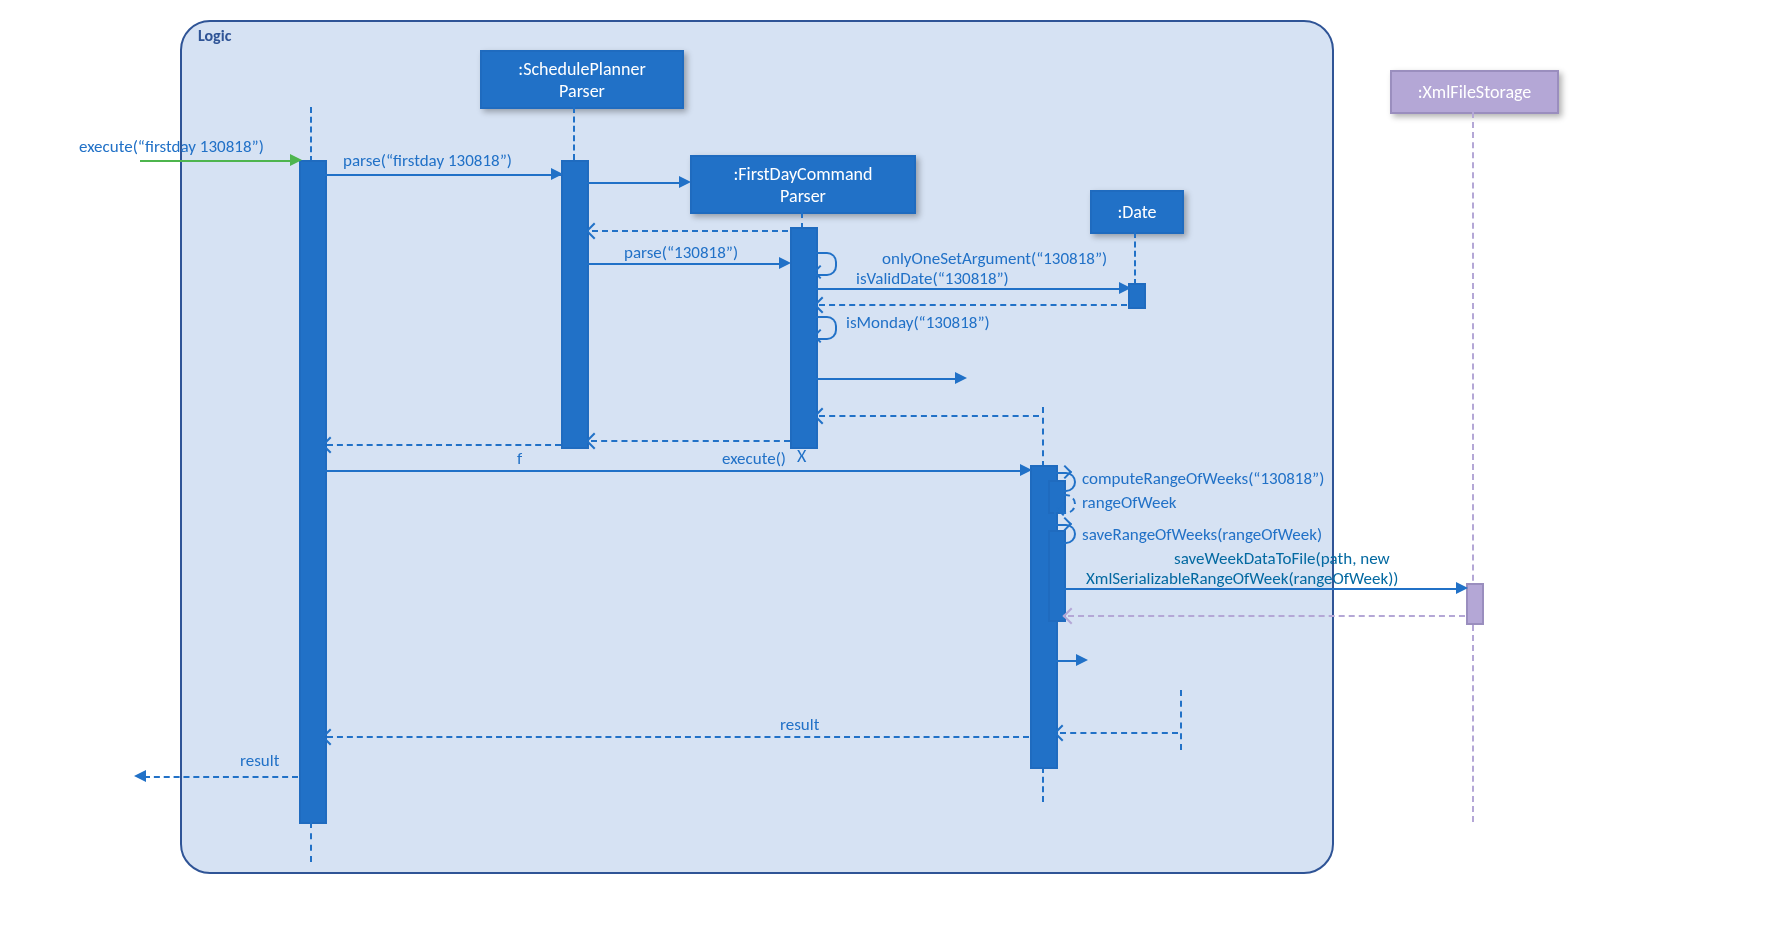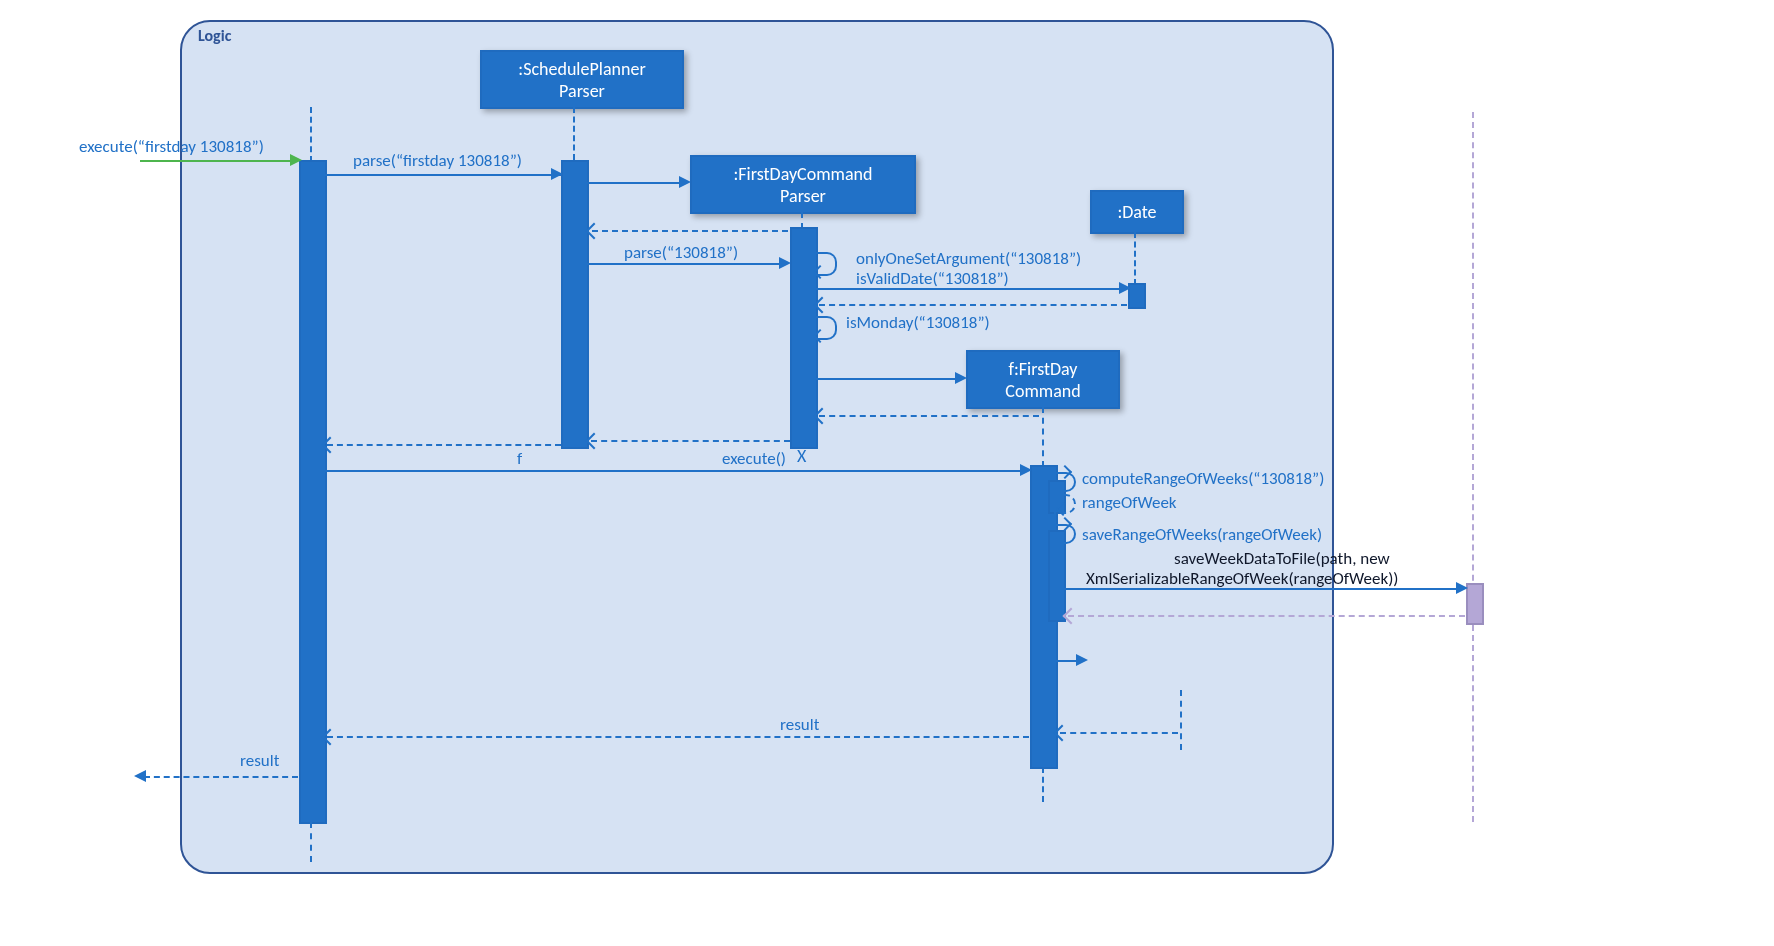--- a/index.html
+++ b/index.html
@@ -94,21 +94,21 @@
   }
   .arrow-head-open-left.purplish {
     border-top-color:#B4A7D6; border-left-color:#B4A7D6;
   }
   .msg-label {
     position: absolute;
     color: #2171C7;
     font-size: 17px;
     white-space: nowrap;
   }
-  .msg-label.purple { color:#0f172a; }
+  .msg-label.purple { color:#0369a1; }
   .xmark {
     position:absolute;
     color:#2171C7;
     font-size:18px;
   }
   .self-arc {
     position:absolute;
     border: 2px solid #2171C7;
     border-left:none;
     border-radius: 0 10px 10px 0;
@@ -119,22 +119,21 @@
 
 <div class="canvas">
   <div class="package-box"></div>
   <div class="package-label">Logic</div>
 
   <div class="lifeline-box" style="left:460px;top:30px;width:200px;height:55px;white-space:pre-line">:SchedulePlanner
 Parser</div>
   <div class="lifeline-box" style="left:670px;top:135px;width:222px;height:55px;white-space:pre-line">:FirstDayCommand
 Parser</div>
   <div class="lifeline-box" style="left:1070px;top:170px;width:90px;height:40px">:Date</div>
-  <div class="lifeline-box" style="left:946px;top:330px;width:150px;height:55px;white-space:pre-line">f:FirstDay
-Command</div>
+  <div class="lifeline-box purple" style="left:1370px;top:50px;width:165px;height:40px">:XmlFileStorage</div>
 
   <div class="lifeline-dash" style="left:290px;top:87px;height:55px"></div>
   <div class="lifeline-dash" style="left:553px;top:87px;height:53px"></div>
   <div class="lifeline-dash" style="left:781px;top:192px;height:17px"></div>
   <div class="lifeline-dash" style="left:1114px;top:212px;height:53px"></div>
   <div class="lifeline-dash" style="left:1022px;top:387px;height:60px"></div>
   <div class="lifeline-dash" style="left:1022px;top:747px;height:35px"></div>
   <div class="lifeline-dash" style="left:1160px;top:670px;height:60px"></div>
   <div class="lifeline-dash purple" style="left:1452px;top:92px;height:710px"></div>
 
@@ -146,35 +145,35 @@
   <div class="activation narrow" style="left:1028px;top:460px;height:30px"></div>
   <div class="activation narrow" style="left:1028px;top:510px;height:88px"></div>
   <div class="activation narrow" style="left:1446px;top:563px;height:38px;background:#B4A7D6;border-color:#9A8EBE"></div>
 
   <div class="arrow-line arrow-solid green" style="left:120px;top:140px;width:158px"></div>
   <div class="arrow-head-right green" style="left:270px;top:134px"></div>
   <div class="msg-label" style="left:59px;top:116px">execute(“firstday 130818”)</div>
 
   <div class="arrow-line arrow-solid" style="left:304px;top:154px;width:237px"></div>
   <div class="arrow-head-right" style="left:531px;top:148px"></div>
-  <div class="msg-label" style="left:333px;top:130px">parse(“firstday 130818”)</div>
+  <div class="msg-label" style="left:323px;top:130px">parse(“firstday 130818”)</div>
 
   <div class="arrow-line arrow-solid" style="left:567px;top:162px;width:100px"></div>
   <div class="arrow-head-right" style="left:659px;top:156px"></div>
 
   <div class="arrow-line arrow-dash" style="left:572px;top:210px;width:196px"></div>
   <div class="arrow-head-open-left" style="left:568px;top:205px"></div>
 
   <div class="arrow-line arrow-solid" style="left:567px;top:243px;width:200px"></div>
   <div class="arrow-head-right" style="left:759px;top:237px"></div>
   <div class="msg-label" style="left:604px;top:222px">parse(“130818”)</div>
 
   <div class="self-arc" style="left:795px;top:232px;width:20px;height:20px"></div>
   <div class="arrow-head-open-left" style="left:795px;top:247px;width:8px;height:8px"></div>
-  <div class="msg-label" style="left:836px;top:228px">onlyOneSetArgument(“130818”)</div>
+  <div class="msg-label" style="left:862px;top:228px">onlyOneSetArgument(“130818”)</div>
 
   <div class="arrow-line arrow-solid" style="left:795px;top:268px;width:312px"></div>
   <div class="arrow-head-right" style="left:1099px;top:262px"></div>
   <div class="msg-label" style="left:836px;top:248px">isValidDate(“130818”)</div>
 
   <div class="arrow-line arrow-dash" style="left:799px;top:284px;width:308px"></div>
   <div class="arrow-head-open-left" style="left:796px;top:279px"></div>
 
   <div class="self-arc" style="left:795px;top:296px;width:20px;height:20px"></div>
   <div class="arrow-head-open-left" style="left:795px;top:311px;width:8px;height:8px"></div>

